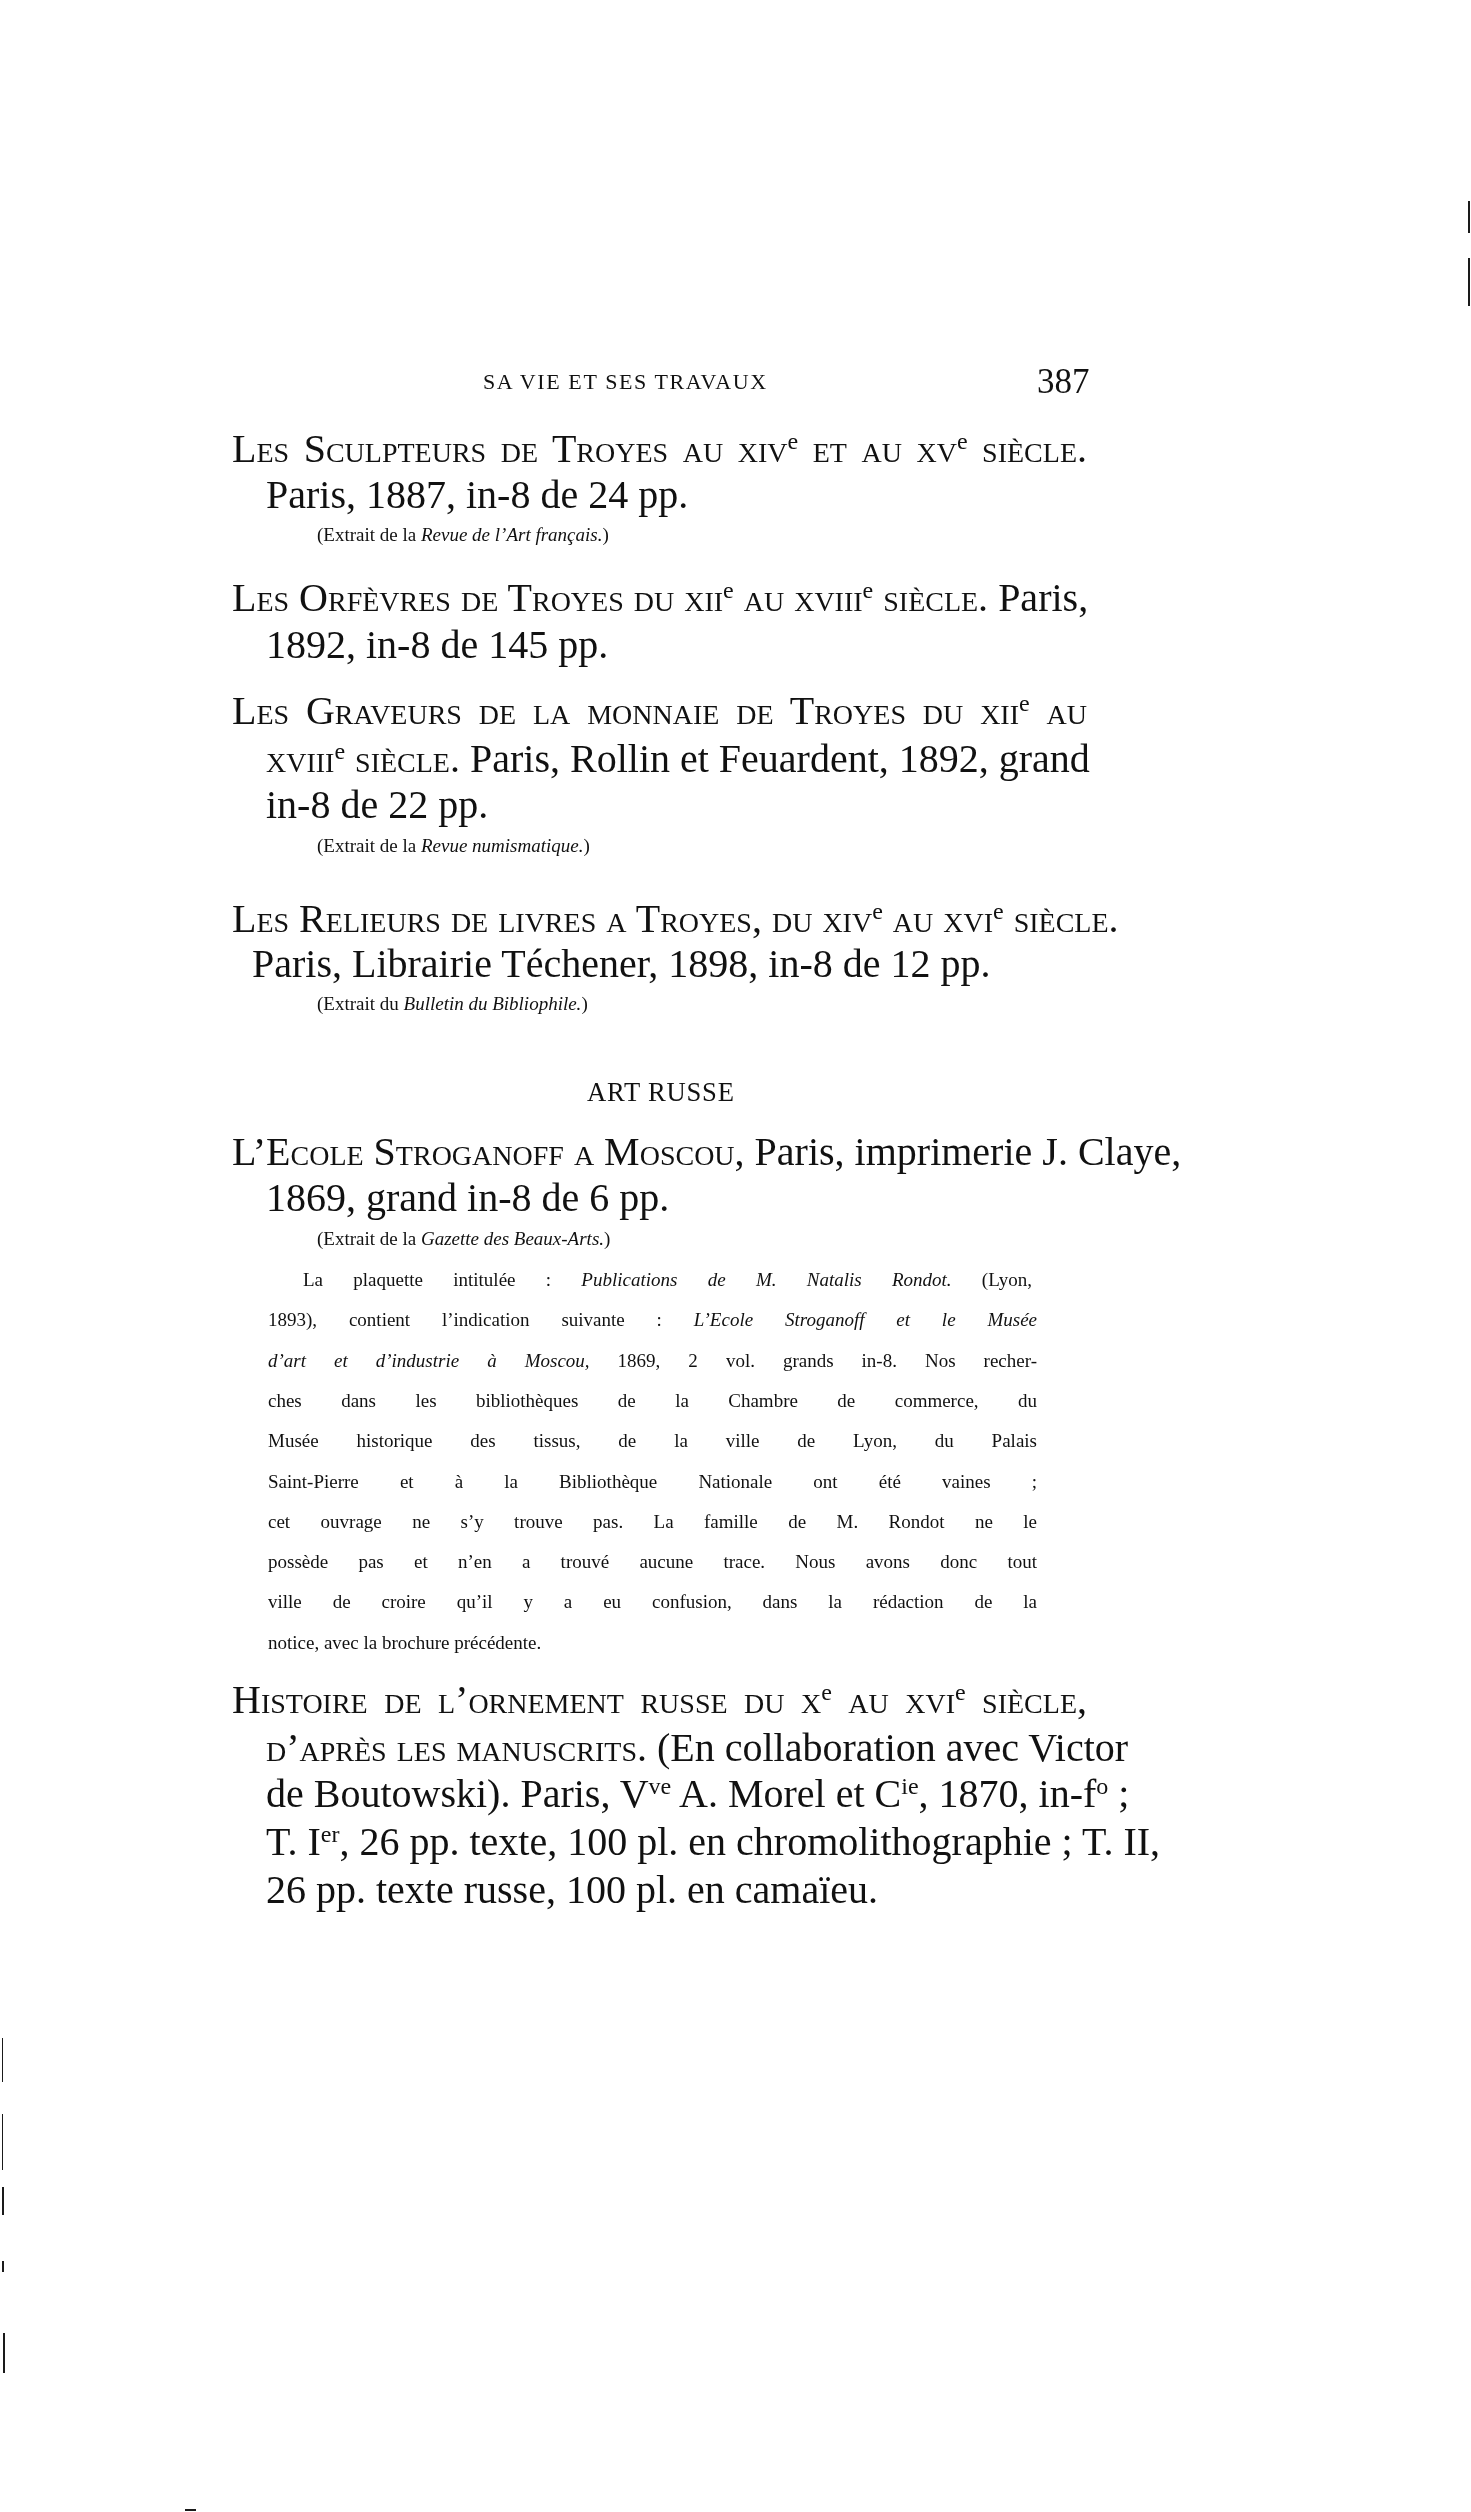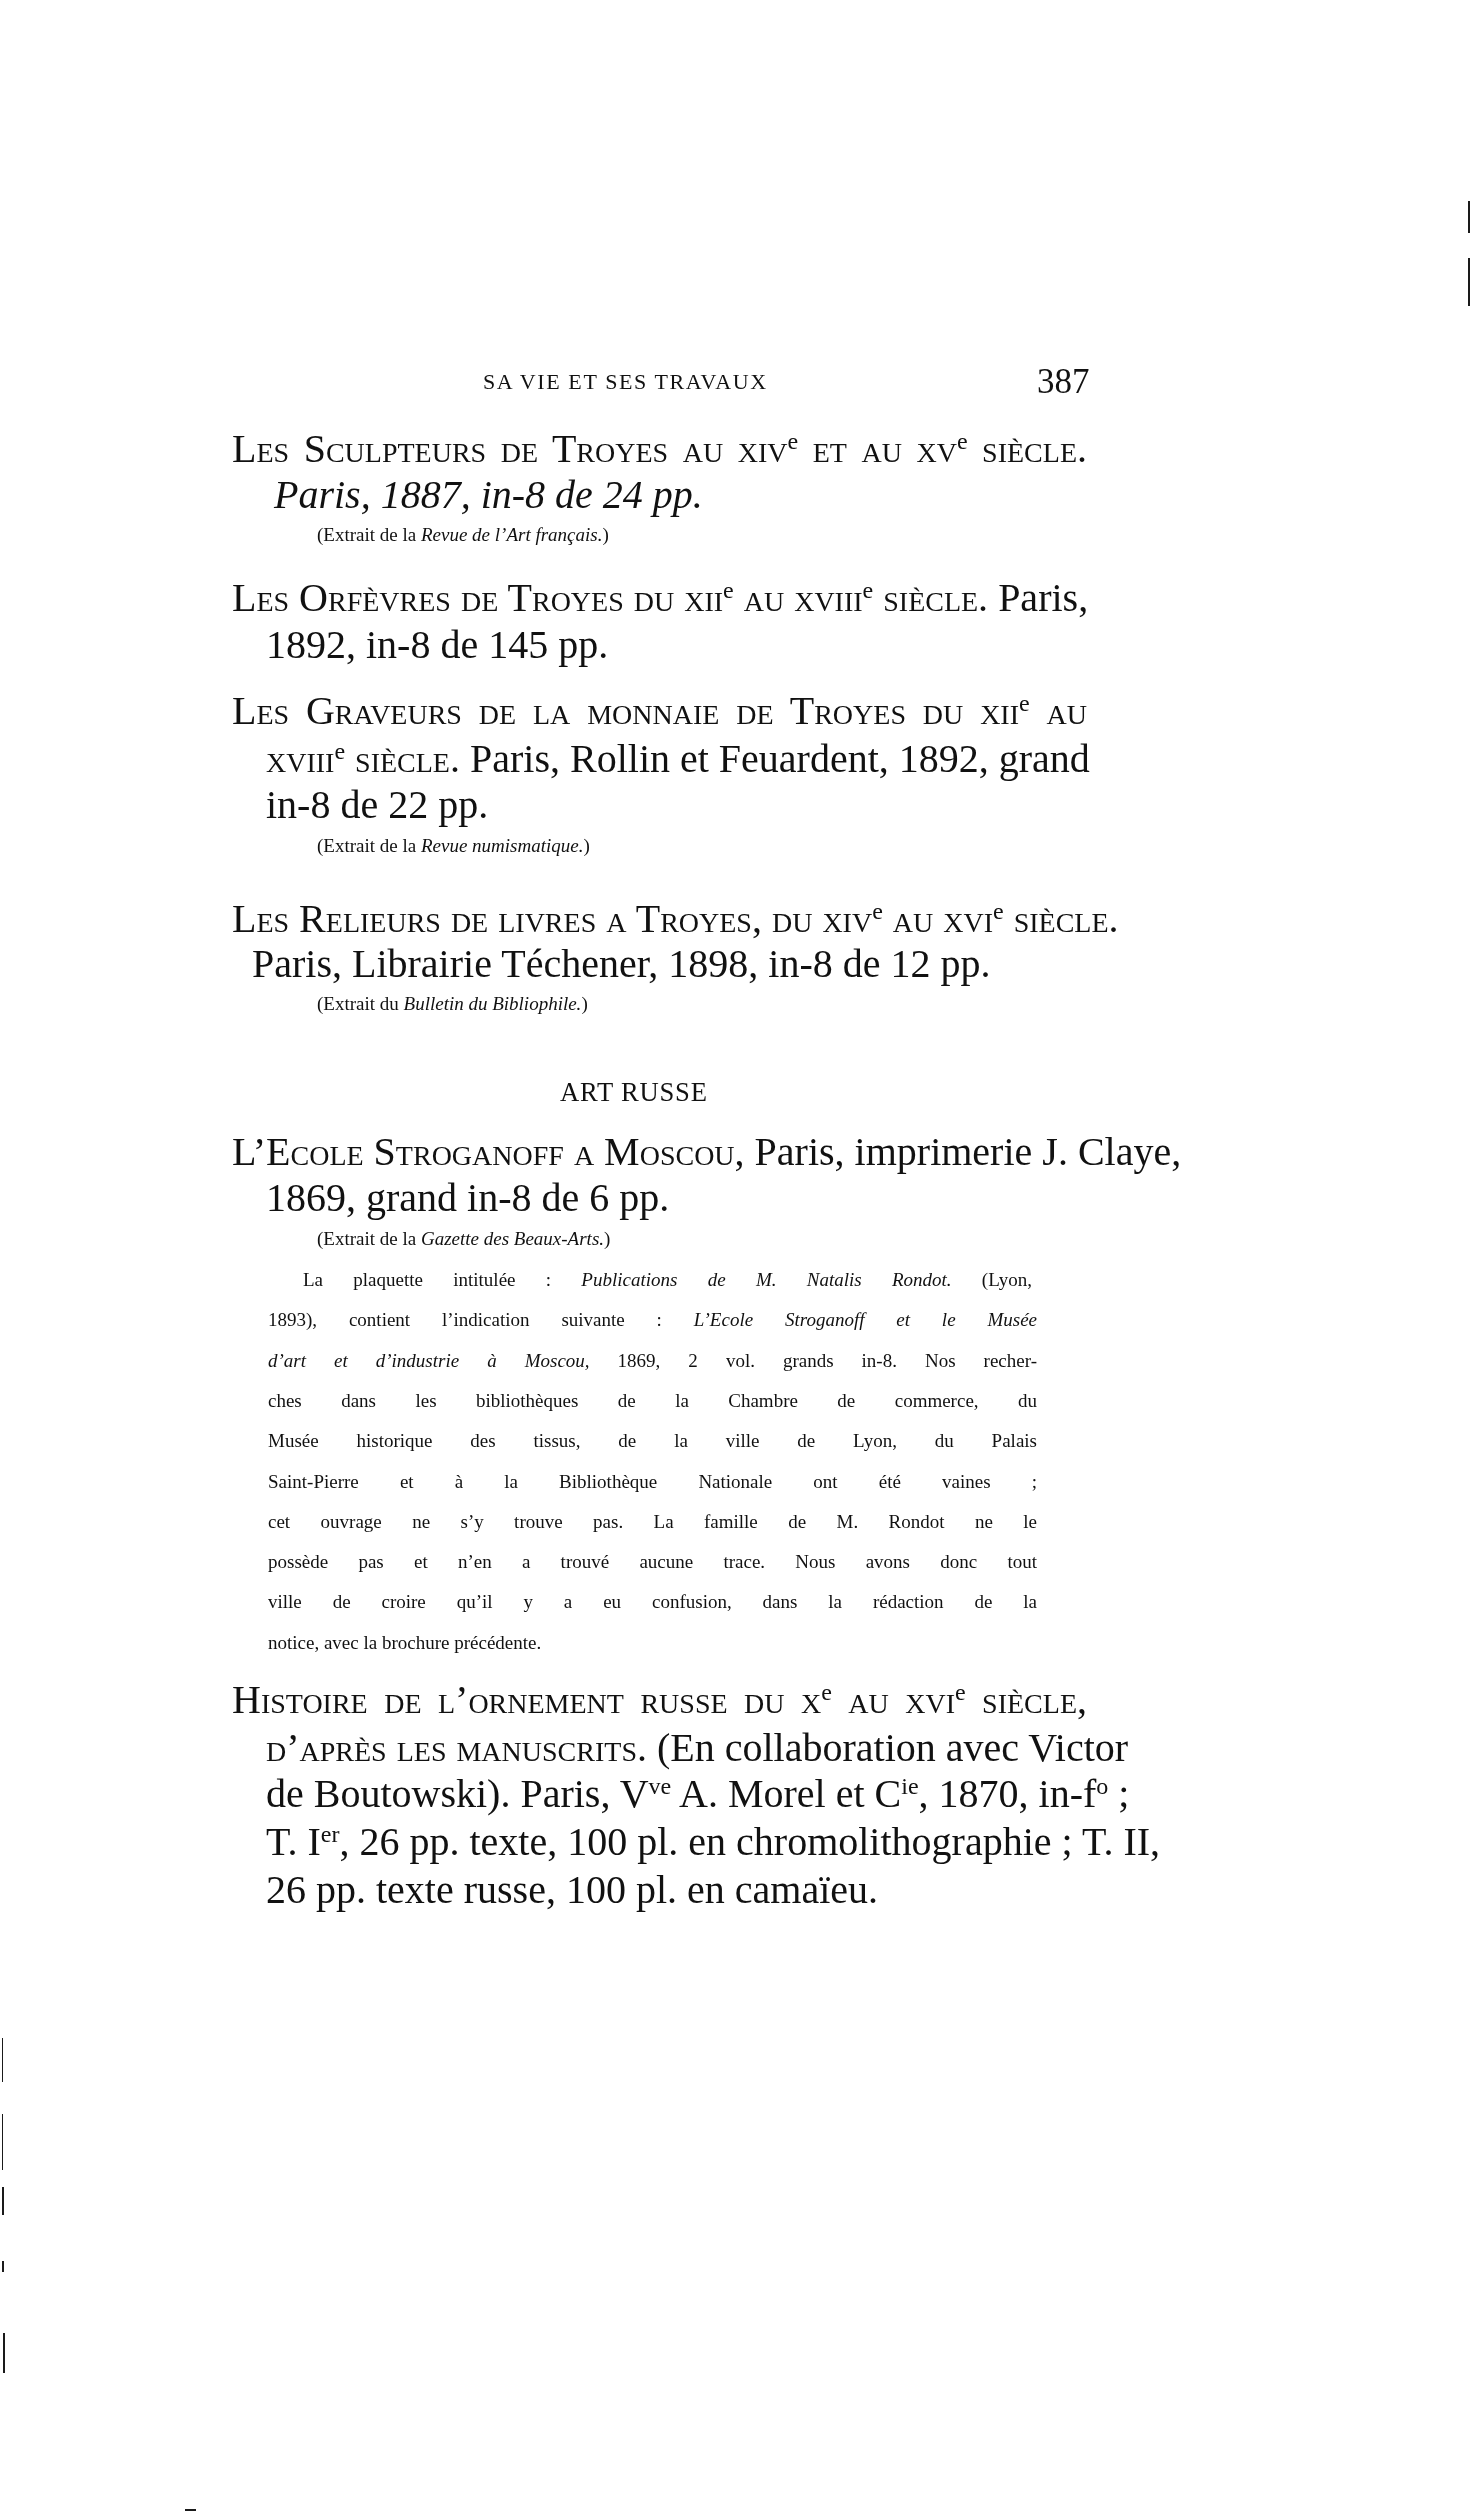--- a/index.html
+++ b/index.html
@@ -30,32 +30,32 @@
 <div class="scan" style="left:2.4px;top:2187px;width:1.6px;height:28px;"></div>
 <div class="scan" style="left:2.4px;top:2261px;width:1.6px;height:11.3px;"></div>
 <div class="scan" style="left:3.2px;top:2333px;width:1.6px;height:40px;"></div>
 <div class="scan" style="left:185px;top:2509px;width:11.3px;height:1.6px;"></div>
 
 <div class="line header" style="left:483px;top:371px;">SA VIE ET SES TRAVAUX</div>
 <div class="line pageno" style="left:1037px;top:364px;">387</div>
 
 <div id="doc">
     <div class="line main just" style="left: 232px; top: 429px;"><span class="sc">Les Sculpteurs de Troyes au xiv</span><span class="sup">e</span><span class="sc"> et au xv</span><span class="sup">e</span><span class="sc"> siècle.</span></div>
-    <div class="line main cont" style="left: 274px; top: 475px; font-style: italic;"><span>Paris, 1887, in-8 de 24 pp.</span></div>
+    <div class="line main cont" style="left: 266px; top: 475px;"><span>Paris, 1887, in-8 de 24 pp.</span></div>
     <div class="line small" style="left: 317px; top: 525px;"><span>(Extrait de la </span><i>Revue de l’Art français.</i><span>)</span></div>
     <div class="line main just" style="left: 232px; top: 578px;"><span class="sc">Les Orfèvres de Troyes du xii</span><span class="sup">e</span><span class="sc"> au xviii</span><span class="sup">e</span><span class="sc"> siècle.</span><span> Paris,</span></div>
     <div class="line main cont" style="left: 266px; top: 625px;"><span>1892, in-8 de 145 pp.</span></div>
     <div class="line main just" style="left: 232px; top: 691px;"><span class="sc">Les Graveurs de la monnaie de Troyes du xii</span><span class="sup">e</span><span class="sc"> au</span></div>
     <div class="line main cont just" style="left: 266px; top: 739px;"><span class="sc">xviii</span><span class="sup">e</span><span class="sc"> siècle.</span><span> Paris, Rollin et Feuardent, 1892, grand</span></div>
     <div class="line main cont" style="left: 266px; top: 785px;"><span>in-8 de 22 pp.</span></div>
     <div class="line small" style="left: 317px; top: 836px;"><span>(Extrait de la </span><i>Revue numismatique.</i><span>)</span></div>
     <div class="line main just" style="left: 232px; top: 899px;"><span class="sc">Les Relieurs de livres a Troyes, du xiv</span><span class="sup">e</span><span class="sc"> au xvi</span><span class="sup">e</span><span class="sc"> siècle.</span></div>
     <div class="line main cont" style="left: 252px; top: 944px;"><span>Paris, Librairie Téchener, 1898, in-8 de 12 pp.</span></div>
     <div class="line small" style="left: 317px; top: 994px;"><span>(Extrait du </span><i>Bulletin du Bibliophile.</i><span>)</span></div>
-    <div class="line section" style="left: 560px; top: 1079px;">ART RUSSE</div>
+    <div class="line section" style="left: 587px; top: 1079px;">ART RUSSE</div>
     <div class="line main just" style="left: 232px; top: 1132px;"><span class="sc">L’Ecole Stroganoff a Moscou,</span><span> Paris, imprimerie J. Claye,</span></div>
     <div class="line main cont" style="left: 266px; top: 1178px;"><span>1869, grand in-8 de 6 pp.</span></div>
     <div class="line small" style="left: 317px; top: 1229px;"><span>(Extrait de la </span><i>Gazette des Beaux-Arts.</i><span>)</span></div>
     <div class="line small note first just" style="left: 303px; top: 1270px;"><span>La plaquette intitulée : </span><i>Publications de M. Natalis Rondot.</i><span> (Lyon,</span></div>
     <div class="line small note just" style="left: 268px; top: 1310px;"><span>1893), contient l’indication suivante : </span><i>L’Ecole Stroganoff et le Musée</i></div>
     <div class="line small note just" style="left: 268px; top: 1351px;"><i>d’art et d’industrie à Moscou,</i><span> 1869, 2 vol. grands in-8. Nos recher-</span></div>
     <div class="line small note just" style="left: 268px; top: 1391px;"><span>ches dans les bibliothèques de la Chambre de commerce, du</span></div>
     <div class="line small note just" style="left: 268px; top: 1431px;"><span>Musée historique des tissus, de la ville de Lyon, du Palais</span></div>
     <div class="line small note just" style="left: 268px; top: 1472px;"><span>Saint-Pierre et à la Bibliothèque Nationale ont été vaines ;</span></div>
     <div class="line small note just" style="left: 268px; top: 1512px;"><span>cet ouvrage ne s’y trouve pas. La famille de M. Rondot ne le</span></div>

